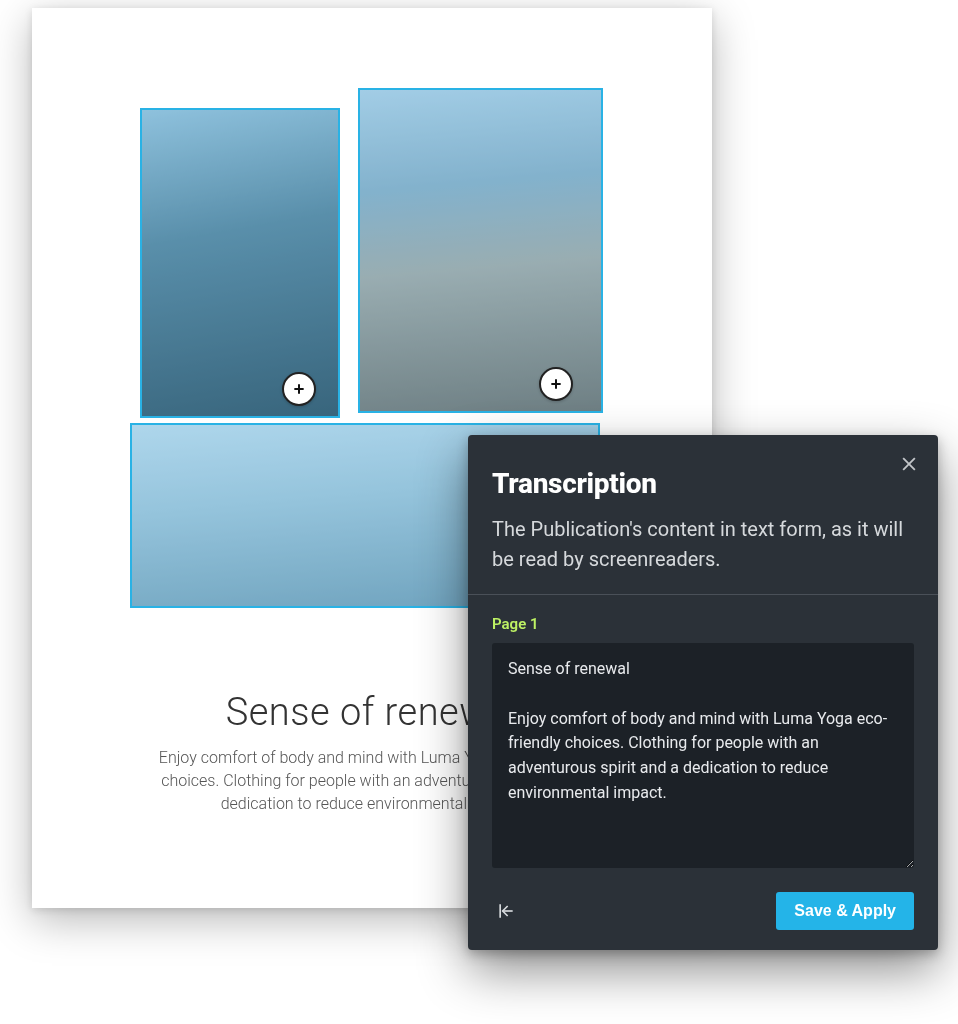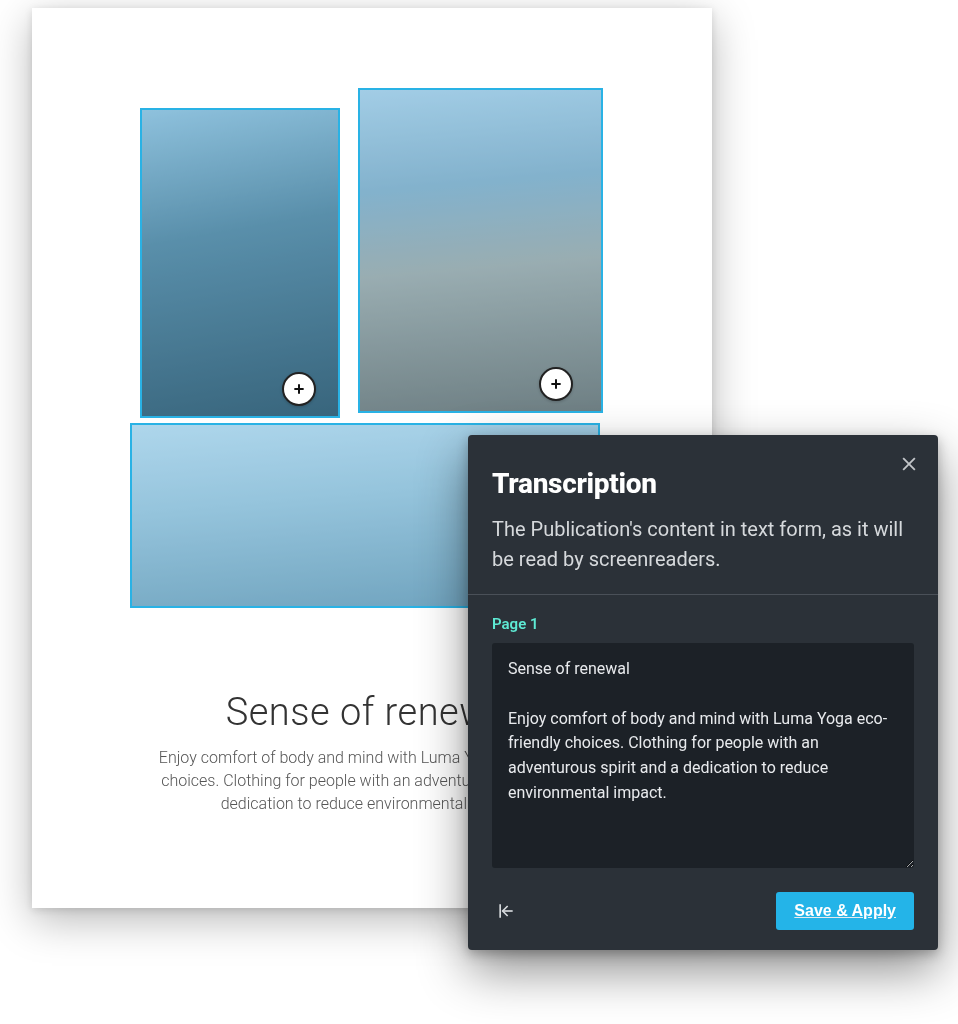--- a/index.html
+++ b/index.html
@@ -156,21 +156,21 @@
       margin-bottom: 20px;
     }
     .modal-divider {
       height: 1px;
       background: #4a5058;
       margin: 0 -24px 20px -24px;
     }
     .page-label {
       font-size: 15px;
       font-weight: 600;
-      color: #5eead4;
+      color: #bef264;
       margin-bottom: 10px;
     }
     .transcription-textarea {
       width: 100%;
       height: 225px;
       background: #1c2127;
       border: none;
       border-radius: 3px;
       padding: 14px 16px;
       color: #e8eaed;
@@ -178,21 +178,20 @@
       line-height: 1.55;
       font-family: inherit;
       resize: vertical;
       outline: none;
     }
     .modal-footer {
       display: flex;
       justify-content: space-between;
       align-items: center;
       margin-top: 20px;
-      text-decoration: underline;
     }
     .collapse-btn {
       width: 28px;
       height: 28px;
       display: flex;
       align-items: center;
       justify-content: center;
       cursor: pointer;
       color: #d6d9dc;
     }

